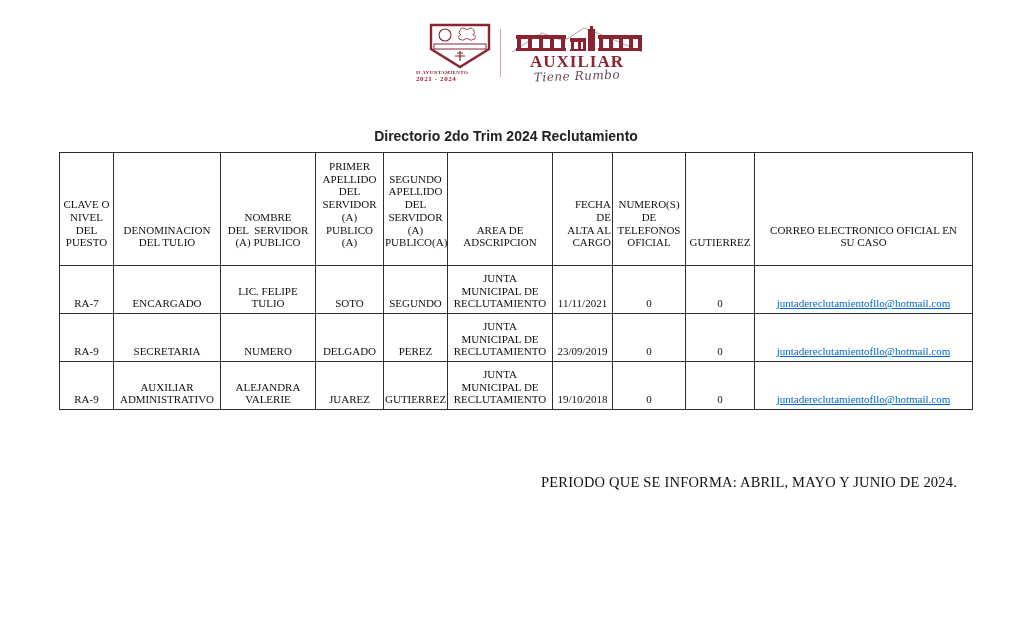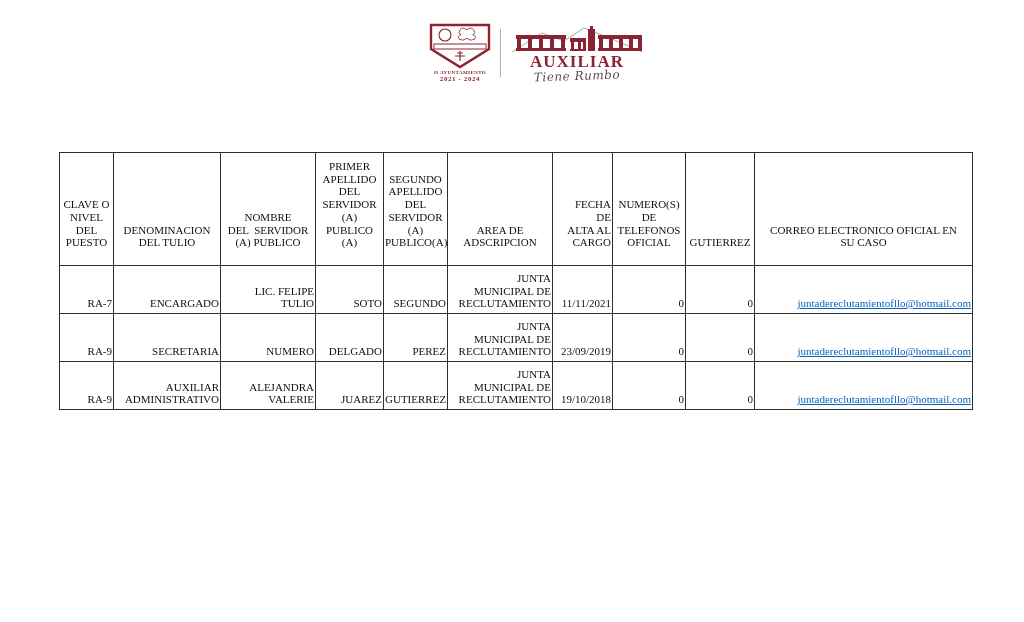--- a/index.html
+++ b/index.html
@@ -12,21 +12,21 @@
     overflow: hidden;
     font-family: "Liberation Serif", serif;
     color: #1a1a1a;
   }
 
   
   #logo { position: absolute; left: 416px; top: 20px; width: 240px; height: 70px; }
   #crest-svg { position: absolute; left: 12px; top: 3px; }
   #ayto-text {
     position: absolute; left: 0; top: 50px; width: 88px;
-    text-align: center; color: #8a2433; line-height: 1.1;
+    color: #8a2433; line-height: 1.1;
     font-family: "Liberation Serif", serif;
   }
   #ayto-line1 { font-size: 5px; letter-spacing: 0.4px; font-weight: bold; }
   #ayto-line2 { font-size: 7px; font-weight: bold; letter-spacing: 0.6px; }
   #logo-divider {
     position: absolute; left: 84px; top: 9px; width: 1px; height: 48px;
     background: #c5a8ab;
   }
   #aqueduct-svg { position: absolute; left: 92px; top: 5px; }
   #city-name {
@@ -75,21 +75,21 @@
     border: 1px solid #2e2e2e;
     vertical-align: bottom;
     text-align: center;
     font-weight: normal;
     font-size: 11px;
     line-height: 1.16;
     padding: 1px 1px 3px 1px;
     overflow: hidden;
   }
   #dir-table th { white-space: pre-wrap; padding-bottom: 16px; }
-  #dir-table td { white-space: pre-line; text-align: right; }
+  #dir-table td { white-space: pre-line; }
   #dir-table tr.header-row { height: 113px; }
   #dir-table tr.data-row { height: 48px; }
   #dir-table th.align-left { text-align: right; padding-left: 3px; }
   a.email-link { color: #0563c1; text-decoration: underline; font-size: 11px; }
 
   
   #periodo-text {
     position: absolute; left: 541px; top: 474px;
     font-family: "Liberation Serif", serif; font-size: 14.5px;
     letter-spacing: 0.2px; color: #111; white-space: pre;
@@ -134,20 +134,21 @@
       <rect x="101" y="14" width="4" height="9" fill="#8a2433"></rect>
       <rect x="111" y="14" width="4" height="9" fill="#8a2433"></rect>
       <rect x="121" y="14" width="4" height="9" fill="#8a2433"></rect>
       <rect x="130" y="14" width="4" height="9" fill="#8a2433"></rect>
       <rect x="90" y="23" width="44" height="3" fill="#8a2433"></rect>
     </svg>
     <div id="city-name">AUXILIAR</div>
     <div id="tagline">Tiene Rumbo</div>
   </div>
 
+  <div id="doc-subtitle">Directorio 2do Trim 2024 Reclutamiento</div>
 
   <table id="dir-table">
     <colgroup>
       <col class="c1">
         <col class="c2">
         <col class="c3">
         <col class="c4">
         <col class="c5">
       <col class="c6">
         <col class="c7">
@@ -234,14 +235,15 @@
 MUNICIPAL DE
 RECLUTAMIENTO</td>
       <td>19/10/2018</td>
       <td>0</td>
       <td>0</td>
       <td><a class="email-link" href="#">juntadereclutamientofllo@hotmail.com</a></td>
     </tr>
   </tbody>
     </table>
 
+  <div id="periodo-text">PERIODO QUE SE INFORMA: ABRIL, MAYO Y JUNIO DE 2024.</div>
 
 </div>
 
 </body></html>

